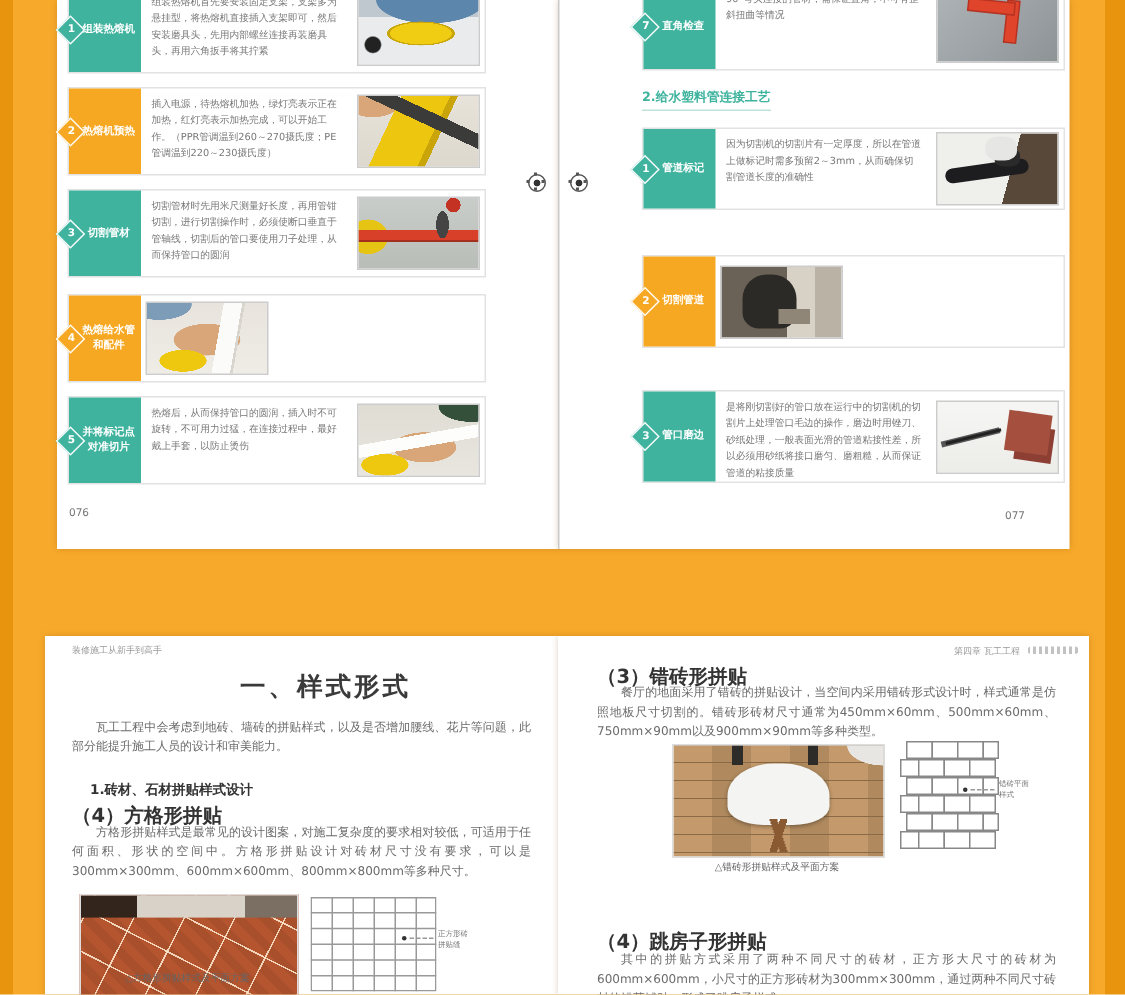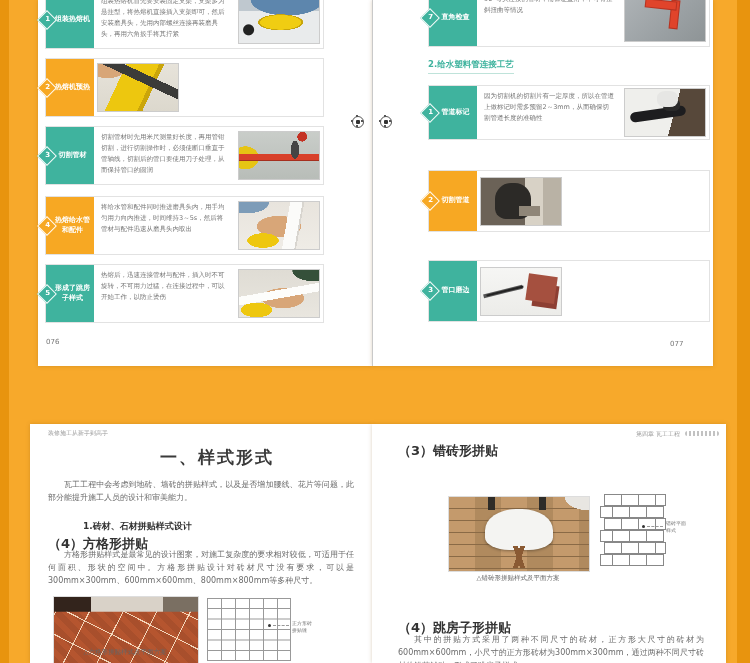--- a/index.html
+++ b/index.html
@@ -86,21 +86,21 @@
        border-bottom:1px solid #bfe3da;padding-bottom:2px;}
   .pgnum{position:absolute;font-size:7px;color:#777;}
   
   .runhead{position:absolute;font-size:6px;color:#9a9a9a;}
   .stripe{position:absolute;width:34px;height:5px;border-radius:3px;
        background:repeating-linear-gradient(90deg,#c2c2c2 0 2px,#fff 2px 4px);}
   .btitle{position:absolute;left:16px;width:100%;text-align:center;font-size:17px;
        font-weight:bold;color:#3a3a3a;letter-spacing:2px;}
   .bpara{position:absolute;font-size:8px;line-height:1.65;color:#6b6b6b;
        text-align:justify;text-indent:2em;}
-  .bhead1{position:absolute;font-size:9px;font-weight:bold;color:#333;margin-left:23px;}
+  .bhead1{position:absolute;font-size:9px;font-weight:bold;color:#333;}
   .bhead2{position:absolute;font-size:13px;font-weight:bold;color:#333;}
   .cap{position:absolute;font-size:6.5px;color:#666;text-align:center;}
   .fig{position:absolute;border:1px solid #ddd;overflow:hidden;}
   .floor{background:linear-gradient(90deg,#33241c 0 26%,#d9d2c8 26% 76%,#7a6f62 76%) top/100% 22% no-repeat,
        repeating-linear-gradient(27deg,rgba(255,236,210,.85) 0 1px,transparent 1px 26px),
        repeating-linear-gradient(-63deg,rgba(255,236,210,.85) 0 1px,transparent 1px 30px),
        repeating-linear-gradient(45deg,rgba(0,0,0,.07) 0 6px,transparent 6px 12px),#b5552f;}
   .chair{background:radial-gradient(ellipse 40px 22px at 100% 0,#e8e6e2 0 60%,transparent 61%),
        linear-gradient(90deg,transparent 0 28%,#2e2c28 28% 33%,transparent 33% 64%,#2e2c28 64% 69%,transparent 69%) top/100% 18% no-repeat,
        repeating-linear-gradient(180deg,transparent 0 11px,#8a6a46 11px 12px),
@@ -132,20 +132,21 @@
         <div class="ph ph1"></div>
       </div>
   </div>
   <div class="row row-l" style="top:58px">
     <div class="lbl orn">
       <span class="num">
           <i>2</i>
         </span>
       <span>热熔机预热</span>
       </div>
+    <div class="txt">插入电源，待热熔机加热，绿灯亮表示正在加热，红灯亮表示加热完成，可以开始工作。（PPR管调温到260～270摄氏度；PE管调温到220～230摄氏度）</div>
     <div class="phw">
         <div class="ph ph2"></div>
       </div>
   </div>
   <div class="row row-l" style="top:126px">
     <div class="lbl teal">
       <span class="num">
           <i>3</i>
         </span>
       <span>切割管材</span>
@@ -155,33 +156,32 @@
         <div class="ph ph3"></div>
       </div>
   </div>
   <div class="row row-l" style="top:196px">
     <div class="lbl orn">
       <span class="num">
           <i>4</i>
         </span>
       <span>热熔给水管和配件</span>
       </div>
-    <div class="txt">将给水管和配件同时推进磨具头内，用手均匀用力向内推进，时间维持3～5s，然后将管材与配件迅速从磨具头内取出</div>
     <div class="phw">
         <div class="ph ph4"></div>
       </div>
   </div>
   <div class="row row-l" style="top:264px">
     <div class="lbl teal">
       <span class="num">
           <i>5</i>
         </span>
-      <span>形成了跳房子样式</span>
-      </div>
-    <div class="txt">热熔后，迅速连接管材与配件，插入时不可旋转，不可用力过猛，在连接过程中，可以开始工作，以防止烫伤</div>
+      <span>并将标记点对准切片</span>
+      </div>
+    <div class="txt">热熔后，从而保持管口的圆润，插入时不可旋转，不可用力过猛，在连接过程中，最好戴上手套，以防止烫伤</div>
     <div class="phw">
         <div class="ph ph5"></div>
       </div>
   </div>
   <div class="pgnum" style="left:8px;top:338px">076</div>
 </div>
 
 <div class="page" id="pg-tr">
   <div class="row row-r" style="top:-12px">
     <div class="lbl teal">
@@ -219,20 +219,21 @@
         <div class="ph phr2"></div>
       </div>
   </div>
   <div class="row row-r" style="top:260px;height:60px">
     <div class="lbl teal">
       <span class="num">
           <i>3</i>
         </span>
       <span>管口磨边</span>
       </div>
+    <div class="txt">是将刚切割好的管口放在运行中的切割机的切割片上处理管口毛边的操作，磨边时用锉刀、砂纸处理，一般表面光滑的管道粘接性差，所以必须用砂纸将接口磨匀、磨粗糙，从而保证管道的粘接质量</div>
     <div class="phw">
         <div class="ph phr3"></div>
       </div>
   </div>
   <div class="pgnum" style="left:298px;top:340px">077</div>
 </div>
 
 <div class="fold" id="fold-top"></div>
 <div class="fold" id="fold-bot"></div>
 <div class="reg" style="left:352px;top:116px"></div>
@@ -256,20 +257,21 @@
   <div class="leader" style="left:243px;top:201px;width:16px"></div>
   <div class="note" style="left:262px;top:196px">正方形砖
 拼贴缝</div>
   <div class="cap" style="left:23px;top:224px;width:144px">△方格形拼贴样式及平面方案</div>
 </div>
 
 <div class="page" id="pg-br">
   <div class="runhead" style="left:228px;top:6px;width:80px;text-align:right">第四章 瓦工工程</div>
   <div class="stripe" style="left:313px;top:7px"></div>
   <div class="bhead2" style="left:26px;top:18px">（3）错砖形拼贴</div>
+  <div class="bpara" style="left:26px;top:31px;width:306px">餐厅的地面采用了错砖的拼贴设计，当空间内采用错砖形式设计时，样式通常是仿照地板尺寸切割的。错砖形砖材尺寸通常为450mm×60mm、500mm×60mm、750mm×90mm以及900mm×90mm等多种类型。</div>
   <div class="fig chair" style="left:76px;top:72px;width:140px;height:74px"></div>
   <svg class="diagram" style="left:228px;top:70px" width="66" height="73" viewBox="0 0 66 73">
     <g fill="#fff" stroke="#888" stroke-width="1">
       <rect x="4.5" y="0.5" width="17" height="11"></rect>
         <rect x="21.5" y="0.5" width="17" height="11"></rect>
         <rect x="38.5" y="0.5" width="17" height="11"></rect>
         <rect x="55.5" y="0.5" width="10" height="11"></rect>
       <rect x="0.5" y="12.5" width="12" height="11"></rect>
         <rect x="12.5" y="12.5" width="17" height="11"></rect>
         <rect x="29.5" y="12.5" width="17" height="11"></rect>

